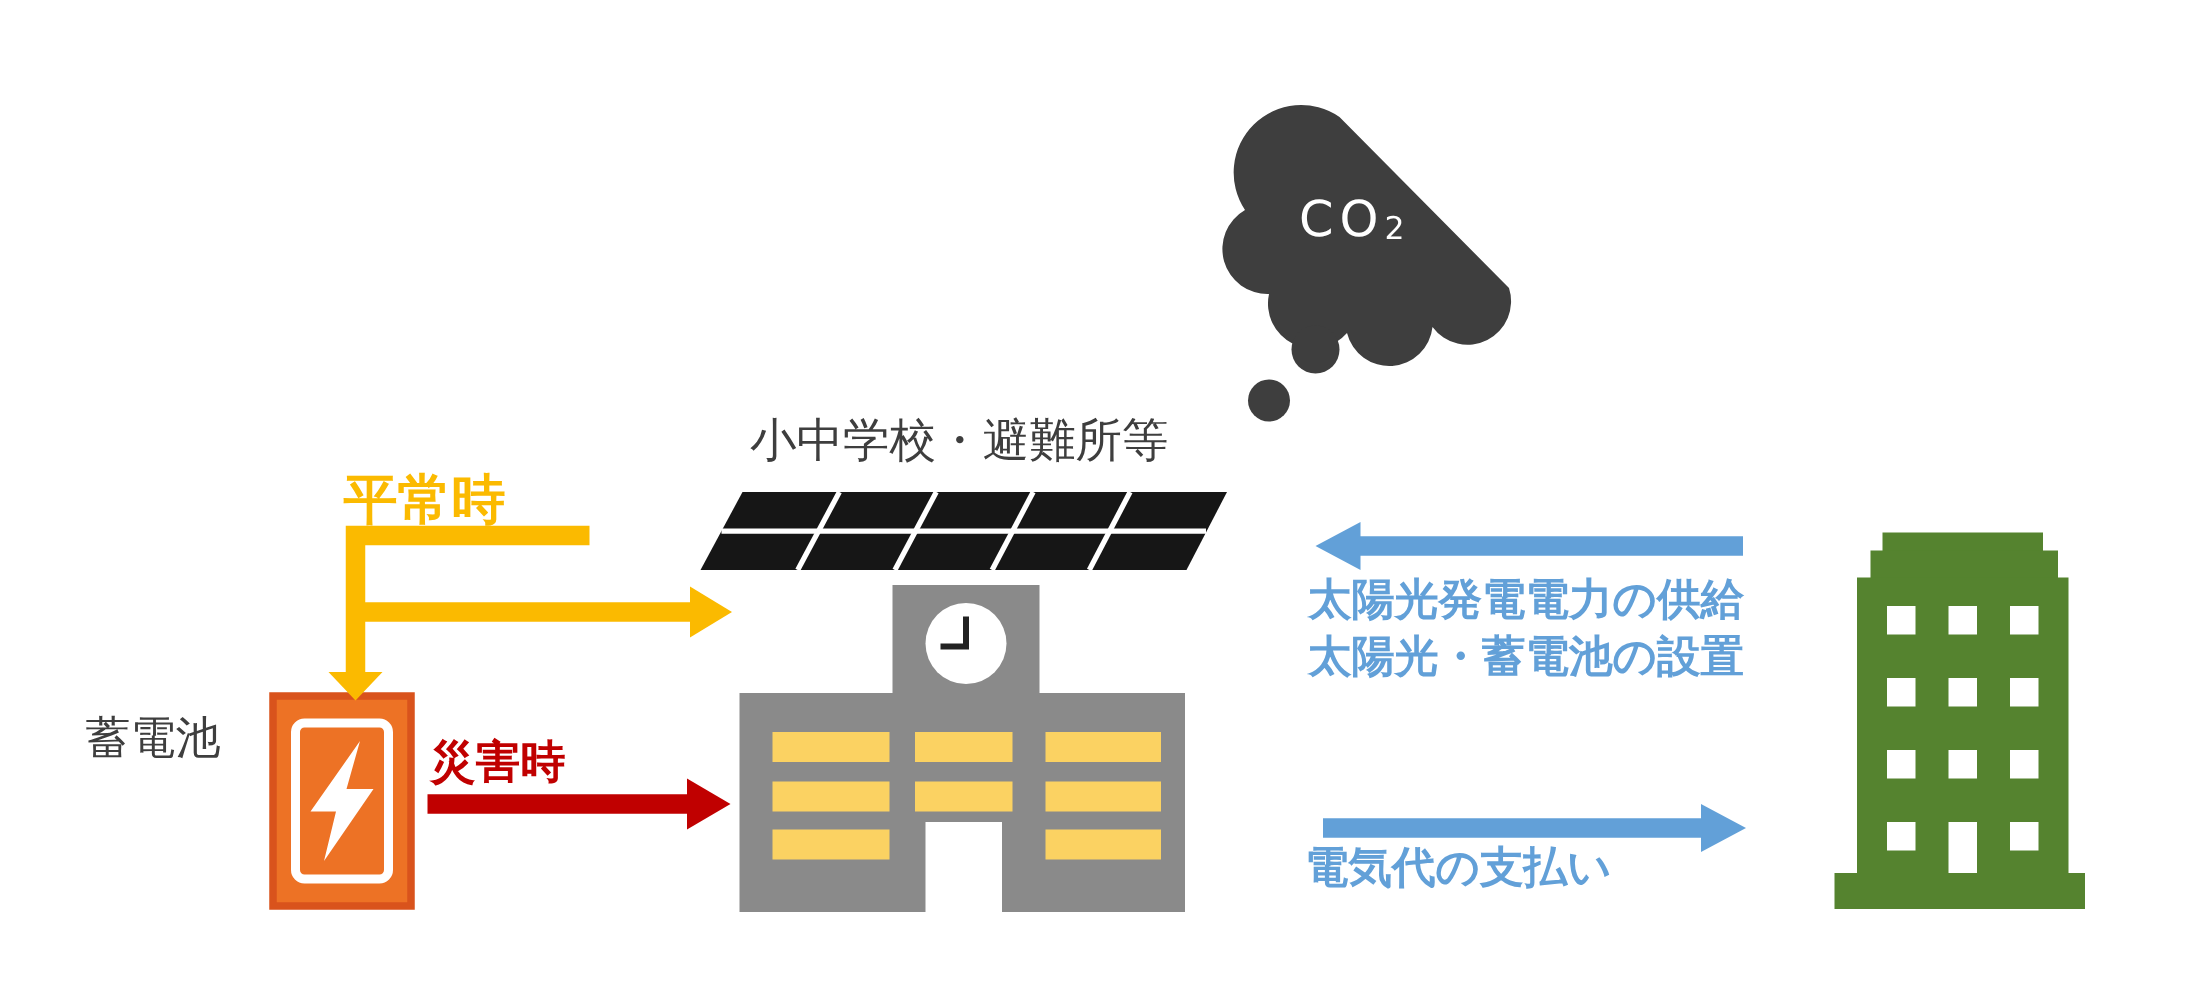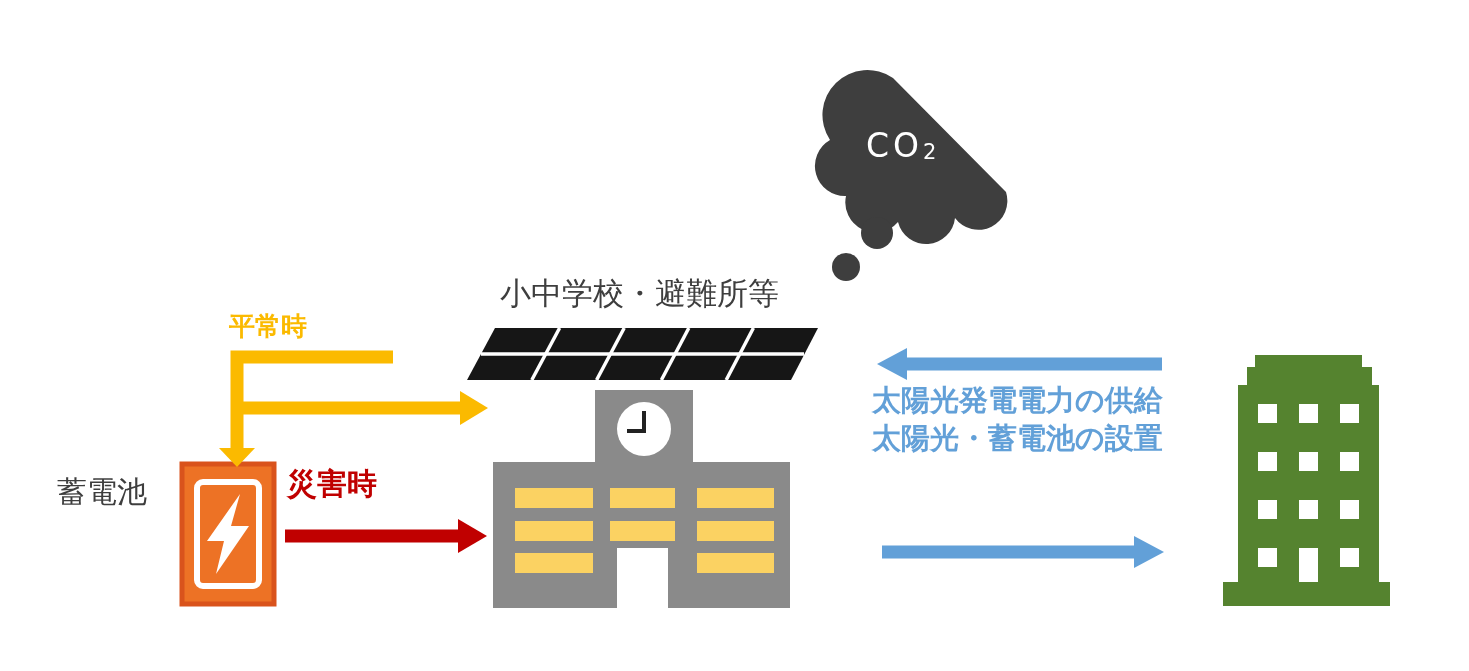--- a/index.html
+++ b/index.html
@@ -11,21 +11,21 @@
   #canvas{
     position:relative;width:1469px;height:671px;background:#fff;overflow:hidden;
     font-family:"Liberation Sans","DejaVu Sans",sans-serif;
     border-radius:19px;
   }
   .abs{position:absolute;}
   .jp-label{font-weight:normal;color:var(--dark);white-space:nowrap;}
   .co2-label{color:#fff;font-family:"DejaVu Sans","Liberation Sans",sans-serif;
     font-size:33px;letter-spacing:4px;font-weight:normal;}
   .co2-sub{font-size:21px;letter-spacing:0;position:relative;top:2px;}
-  .flow-label-normal{color:var(--yellow);font-size:26px;font-weight:bold;white-space:nowrap;font-family:Liberation Serif, serif;}
+  .flow-label-normal{color:var(--yellow);font-size:36px;font-weight:bold;white-space:nowrap;font-family:Liberation Serif, serif;}
   .flow-label-disaster{color:var(--red);font-size:30px;font-weight:bold;white-space:nowrap;}
   .blue-text{color:var(--blue);font-size:29px;font-weight:bold;line-height:38px;white-space:nowrap;}
   .cloud-shape{fill:var(--dark);}
   .panel-body{fill:var(--panel);}
   .panel-line{stroke:#fff;stroke-width:3.5;}
   .school-gray{fill:var(--gray);}
   .school-window{fill:var(--window);}
   .white-fill{fill:#fff;}
   .clock-hand{stroke:#222;stroke-width:4;stroke-linecap:butt;fill:none;}
   .battery-body{fill:var(--orange);stroke:var(--orange_dark);stroke-width:5;}
@@ -91,39 +91,40 @@
   <div class="abs jp-label" style="left:57px;top:472px;font-size:30px;">蓄電池</div>
 
   <div class="abs flow-label-normal" style="left:229px;top:309px;">平常時</div>
   <svg class="abs" style="left:205px;top:340px;" width="295" height="135" viewBox="205 340 295 135">
     <path class="y-line" d="M 393 357 L 237 357 L 237 449"></path>
     <polygon class="y-head" points="219,448 255,448 237,467"></polygon>
     <path class="y-line" d="M 231 408 L 461 408"></path>
     <polygon class="y-head" points="460,391 460,425 488,408"></polygon>
   </svg>
 
-  <div class="abs flow-label-disaster" style="left:287px;top:464px;">災害時</div>
+  <div class="abs flow-label-disaster" style="left:287px;top:488px;">災害時</div>
   <svg class="abs" style="left:280px;top:512px;" width="215" height="48" viewBox="280 512 215 48">
     <path class="r-line" d="M 285 536 L 459 536"></path>
     <polygon class="r-head" points="458,519 458,553 487,536"></polygon>
   </svg>
 
   <svg class="abs" style="left:870px;top:344px;" width="300" height="40" viewBox="870 344 300 40">
     <path class="b-line" d="M 1162 364 L 905 364"></path>
     <polygon class="b-head" points="907,348 907,380 877,364"></polygon>
   </svg>
   <div class="abs blue-text" style="left:872px;top:381px;">
     <div>太陽光発電電力の供給</div>
     <div>太陽光・蓄電池の設置</div>
   </div>
 
   <svg class="abs" style="left:870px;top:532px;" width="300" height="42" viewBox="870 532 300 42">
     <path class="b-line" d="M 882 552 L 1135 552"></path>
     <polygon class="b-head" points="1134,536 1134,568 1164,552"></polygon>
   </svg>
+  <div class="abs blue-text" style="left:870px;top:560px;">電気代の支払い</div>
 
   <svg class="abs" style="left:1218px;top:350px;" width="176" height="260" viewBox="1218 350 176 260">
     <rect class="green-fill" x="1255" y="355" width="107" height="14"></rect>
     <rect class="green-fill" x="1247" y="367" width="125" height="20"></rect>
     <rect class="green-fill" x="1238" y="385" width="141" height="199"></rect>
     <rect class="green-fill" x="1223" y="582" width="167" height="24"></rect>
     <rect class="white-fill" x="1258" y="404" width="19" height="19"></rect>
     <rect class="white-fill" x="1299" y="404" width="19" height="19"></rect>
     <rect class="white-fill" x="1340" y="404" width="19" height="19"></rect>
     <rect class="white-fill" x="1258" y="452" width="19" height="19"></rect>

